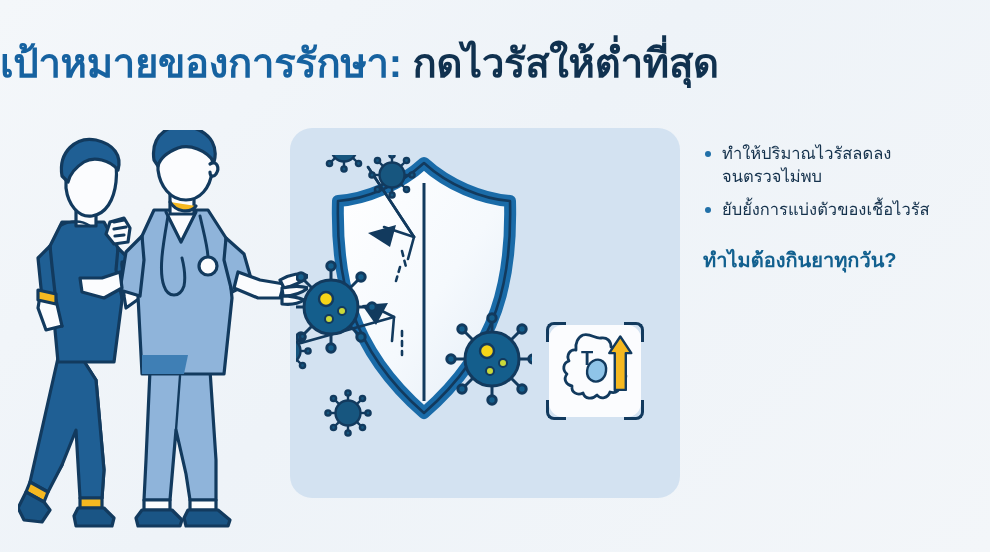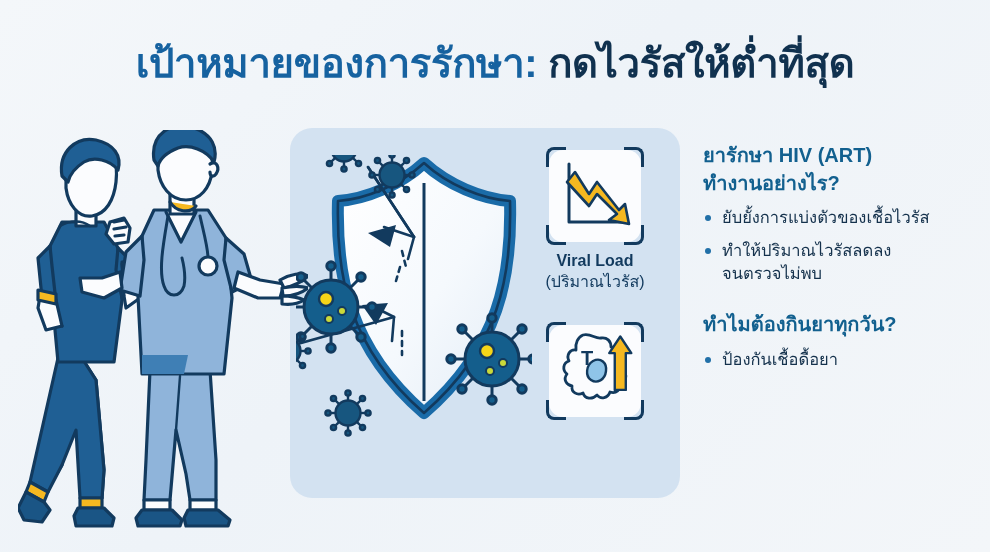--- a/index.html
+++ b/index.html
@@ -17,21 +17,21 @@
     overflow: hidden;
     background: linear-gradient(135deg, #f4f7fa 0%, #eef3f8 45%, #f3f6f9 100%);
   }
 
   
   .title {
     position: absolute;
     left: 0;
     top: 38px;
     width: 990px;
-    text-align: center;
+    text-align: left;
     font-size: 40px;
     font-weight: bold;
     line-height: 1.25;
     letter-spacing: -0.3px;
     white-space: nowrap;
   }
   .title .part-a { color: #1662a0; }
   .title .part-b { color: #10314f; }
 
   
@@ -324,34 +324,20 @@
         </g>
       <g>
           <use href="#virusSmall" x="-8" y="196"></use>
         </g>
       <g>
           <use href="#virusSmall" x="52" y="258"></use>
         </g>
     </svg>
   </div>
 
-  <div class="icon-card viral">
-    <div class="icon-box">
-      <span class="bracket tl"></span>
-      <span class="bracket tr"></span>
-      <span class="bracket bl"></span>
-      <span class="bracket br"></span>
-      <svg width="92" height="92" viewBox="0 0 92 92" xmlns="http://www.w3.org/2000/svg">
-        <path d="M20 14 L20 72 L76 72" fill="none" stroke="#123a5e" stroke-width="3" stroke-linecap="round" stroke-linejoin="round"></path>
-        <path d="M26 22 L18 32 L40 56 L48 44 L68 64 L60 70 L80 74 L76 54 L70 60 L48 32 L40 44 Z" fill="#f5b820" stroke="#123a5e" stroke-width="2.6" stroke-linejoin="round"></path>
-      </svg>
-    </div>
-    <div class="icon-label">Viral Load</div>
-    <div class="icon-sublabel">(ปริมาณไวรัส)</div>
-  </div>
 
   <div class="icon-card cd4">
     <div class="icon-box">
       <span class="bracket tl"></span>
       <span class="bracket tr"></span>
       <span class="bracket bl"></span>
       <span class="bracket br"></span>
       <svg width="92" height="92" viewBox="0 0 92 92" xmlns="http://www.w3.org/2000/svg">
 
         <path d="M34 10 C42 8 46 14 52 13 C58 12 62 16 62 22 C68 22 72 26 70 32 C76 34 78 40 74 45
@@ -363,34 +349,29 @@
         <text x="38" y="40" font-family="'Liberation Sans', sans-serif" font-size="20" font-weight="bold" fill="#123a5e" text-anchor="middle">T</text>
 
         <path d="M78 12 L90 30 L84 30 L84 70 L72 70 L72 30 L66 30 Z" fill="#f5b820" stroke="#123a5e" stroke-width="2.6" stroke-linejoin="round" transform="translate(-6,6) scale(0.92) translate(6,-6)"></path>
       </svg>
     </div>
   </div>
 
   <div class="right-col">
 
     <div class="section-block">
-      <h2 class="section-heading">
-        <span>ยารักษา HIV (ART)</span><br>
-        <span>ทำงานอย่างไร?</span>
-      </h2>
       <ul class="bullets">
+        <li>ทำให้ปริมาณไวรัสลดลง<br>จนตรวจไม่พบ</li>
         <li>ยับยั้งการแบ่งตัวของเชื้อไวรัส</li>
-        <li>ทำให้ปริมาณไวรัสลดลง<br>จนตรวจไม่พบ</li>
       </ul>
     </div>
 
     <div class="section-block">
       <h2 class="section-heading">
         <span>ทำไมต้องกินยาทุกวัน?</span>
       </h2>
       <ul class="bullets">
-        <li>ป้องกันเชื้อดื้อยา</li>
       </ul>
     </div>
 
   </div>
 
 </div>
 
 </body></html>

